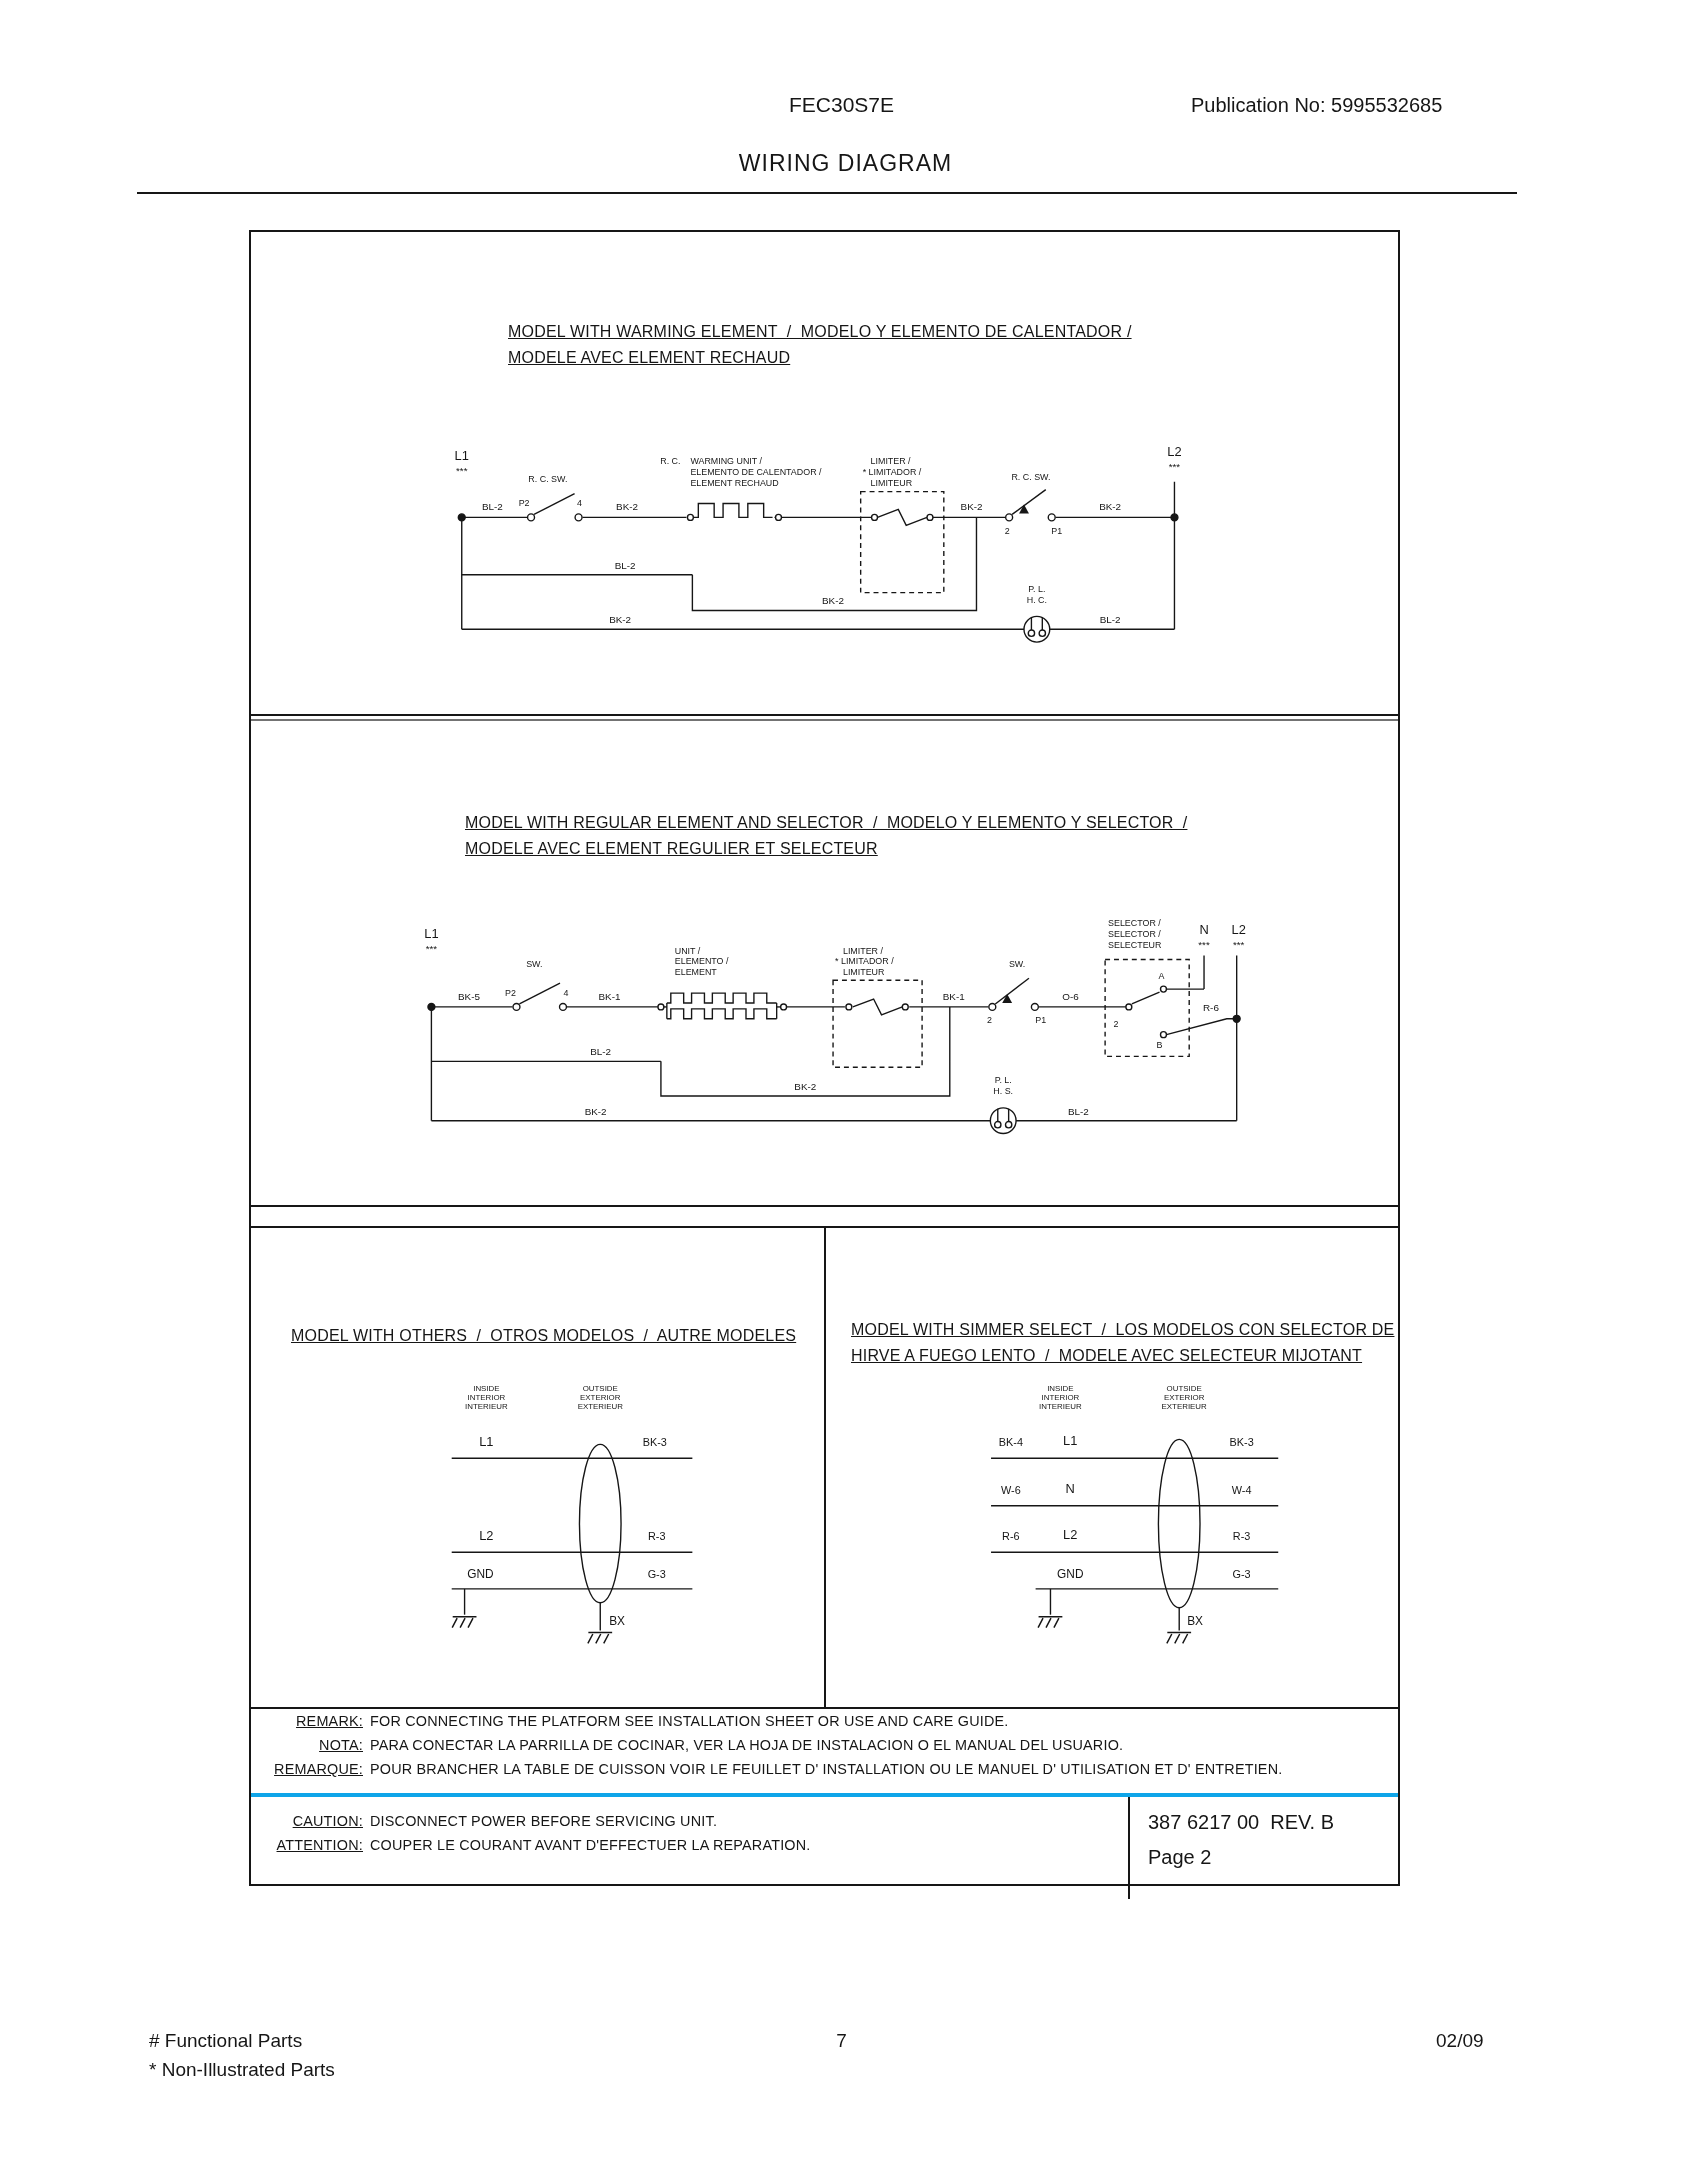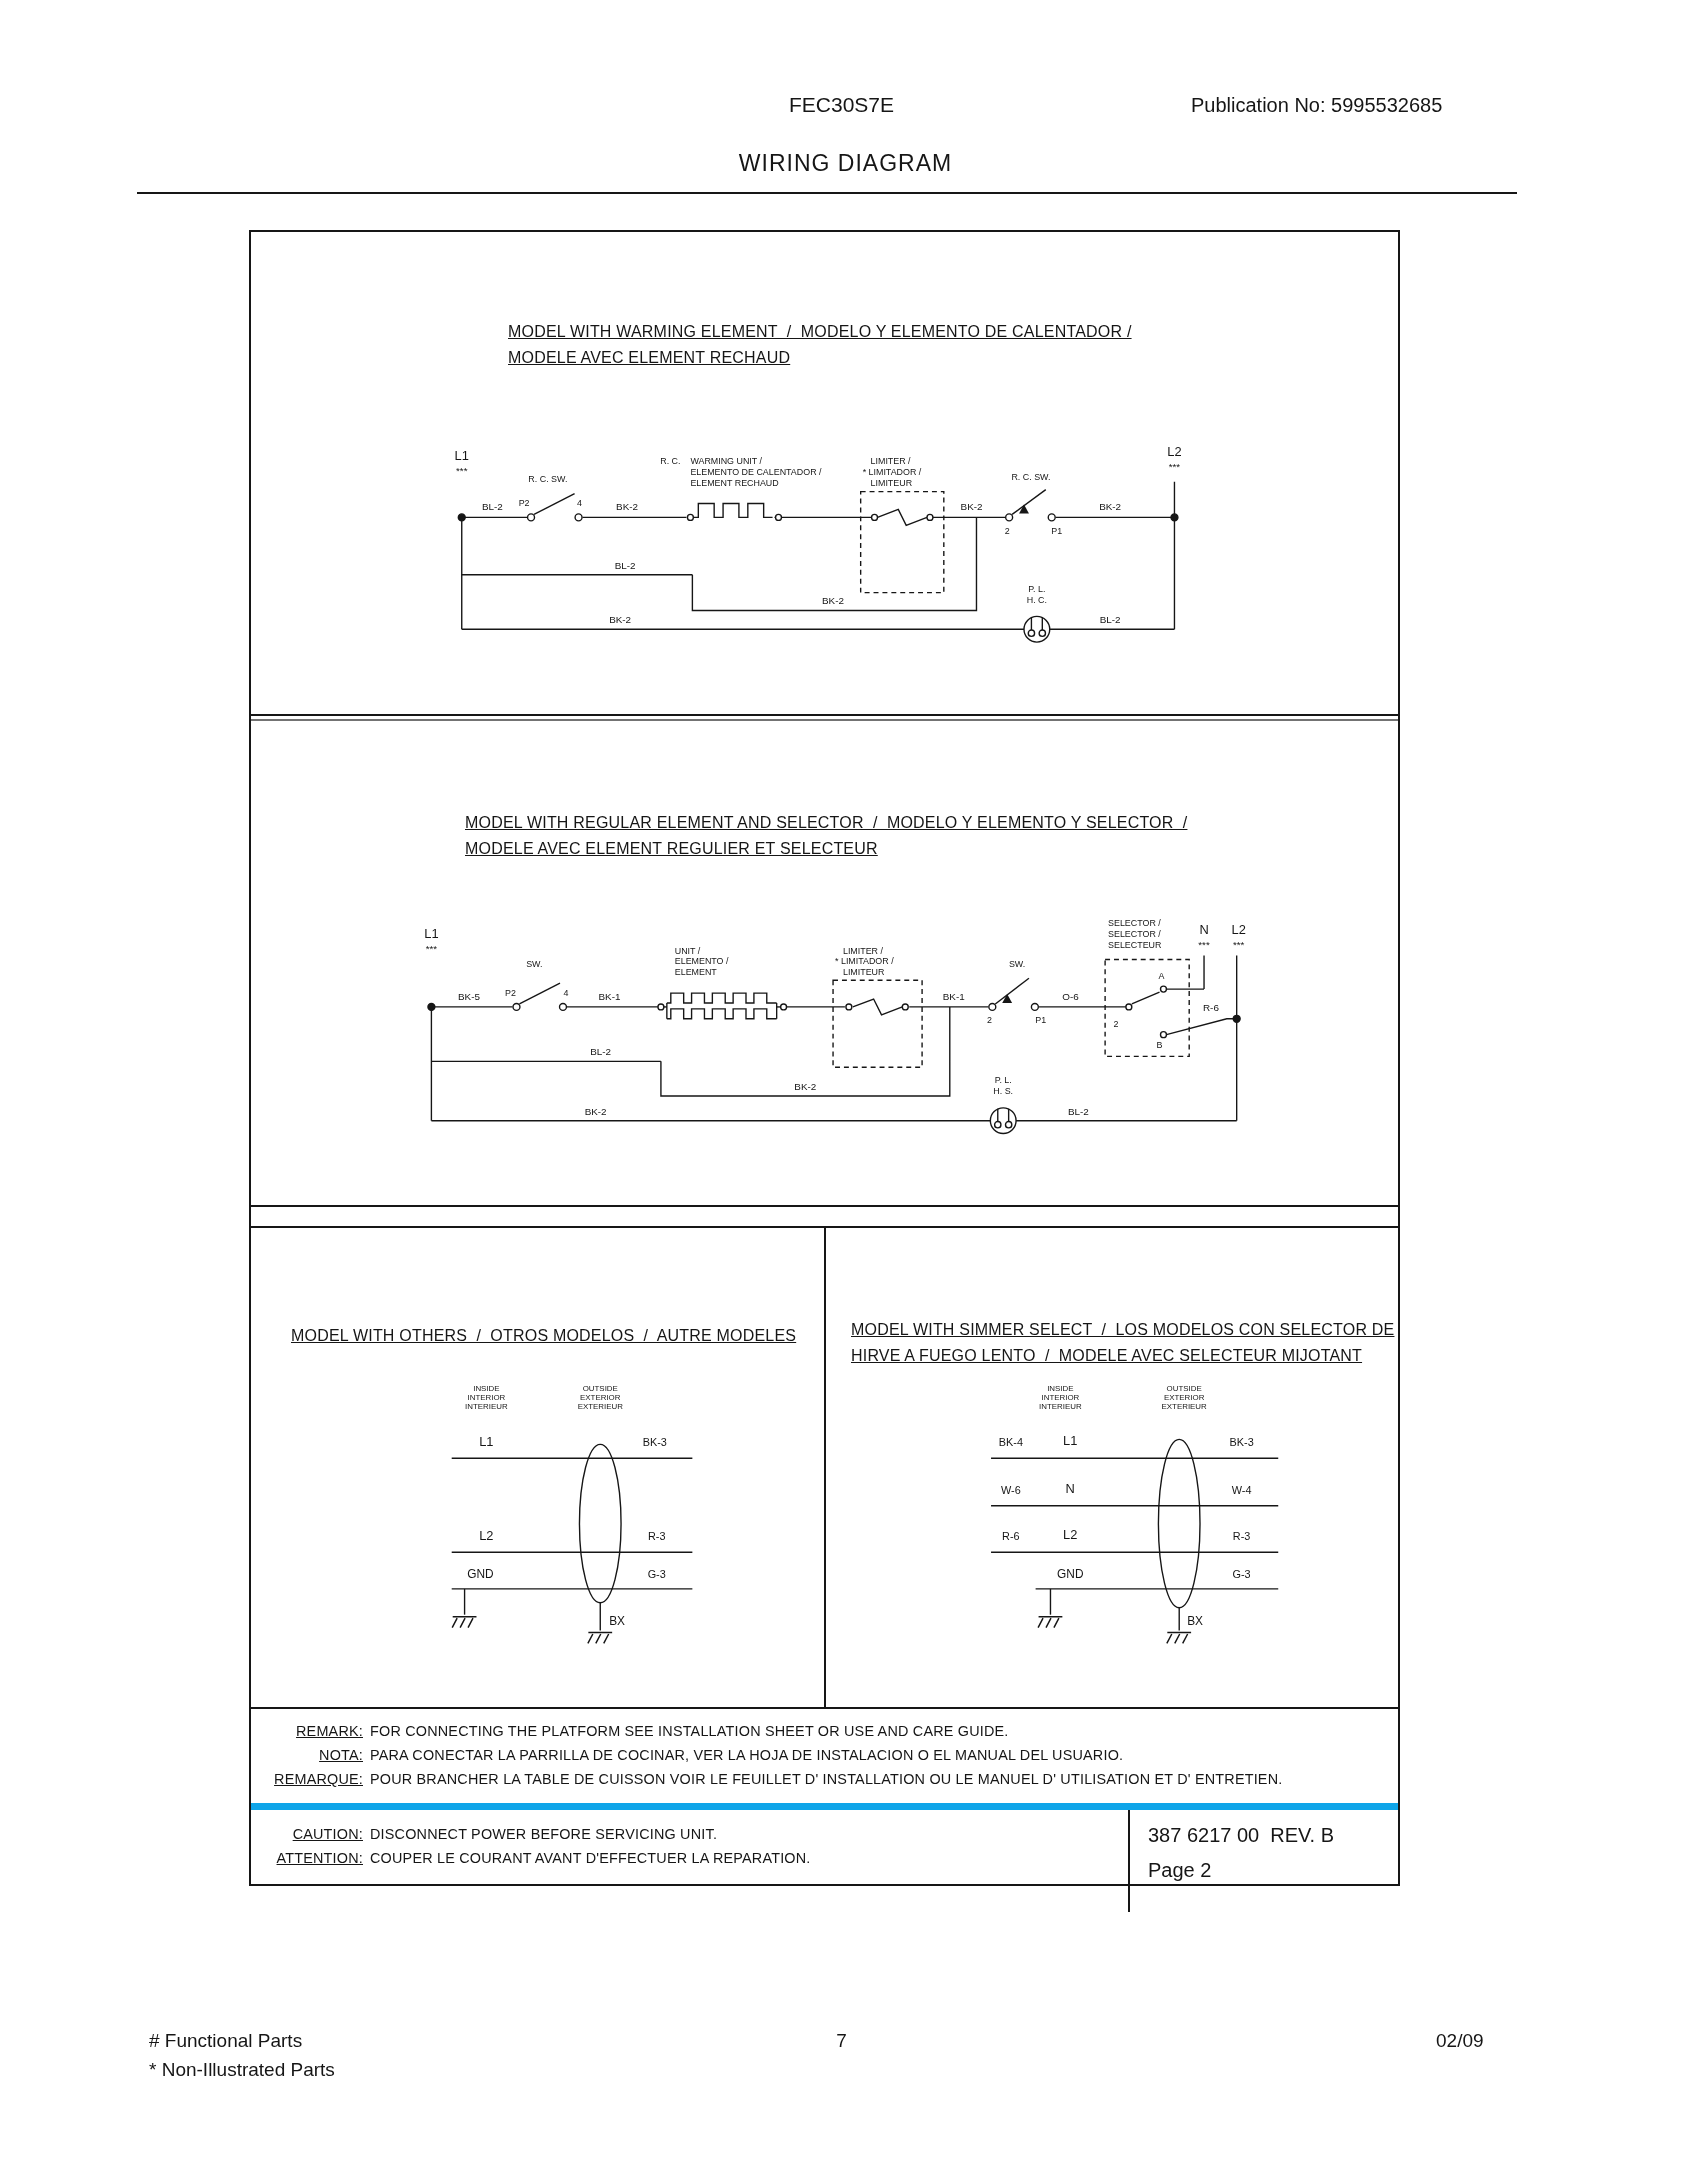--- a/index.html
+++ b/index.html
@@ -24,21 +24,21 @@
   .sec3-left  { width:575px; border-right:2px solid #161616; position:relative; }
   .sec3-right { flex:1; position:relative; }
 
   .sec-title { position:absolute; }
   .sec-title span { display:block; text-decoration:underline; font-size:16px; line-height:26px; letter-spacing:0.2px; white-space:pre; }
 
   svg.diag { position:absolute; overflow:visible; }
   svg text { font-family:"Liberation Sans", sans-serif; fill:#161616; }
 
   
-  .remark-box { height:101px; border-bottom:7px solid #0ea5e9; padding-top:10px; }
+  .remark-box { height:88px; border-bottom:4px solid #0ea5e9; }
   .note-row { display:flex; font-size:14.4px; line-height:24px; letter-spacing:0.2px; }
   .note-row .lbl { width:112px; text-align:right; text-decoration:underline; white-space:pre; }
   .note-row .txt { margin-left:7px; white-space:pre; }
   .caution-row { display:flex; height:102px; }
   .caution-left { width:879px; border-right:2px solid #161616; padding-top:12px; }
   .caution-right { flex:1; padding:14px 0 0 18px; }
   .caution-right .doc { font-size:20px; margin-bottom:12px; white-space:pre; }
   .caution-right .pg  { font-size:20px; }
 
   

